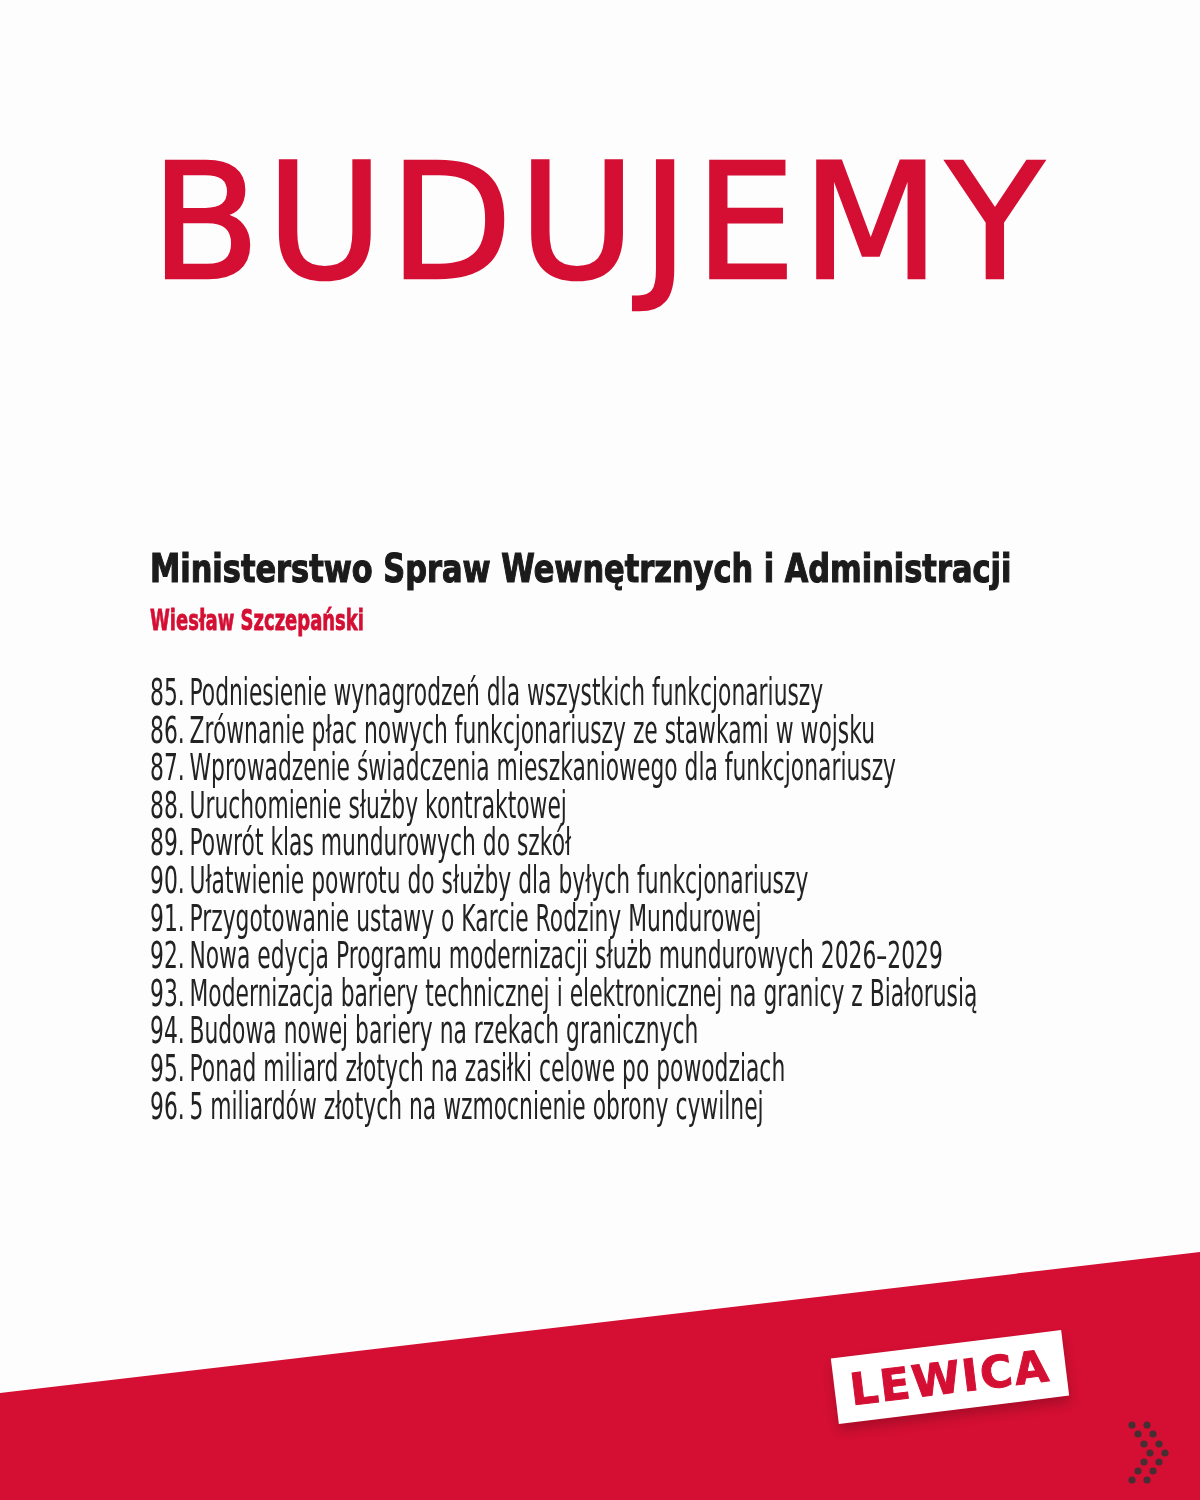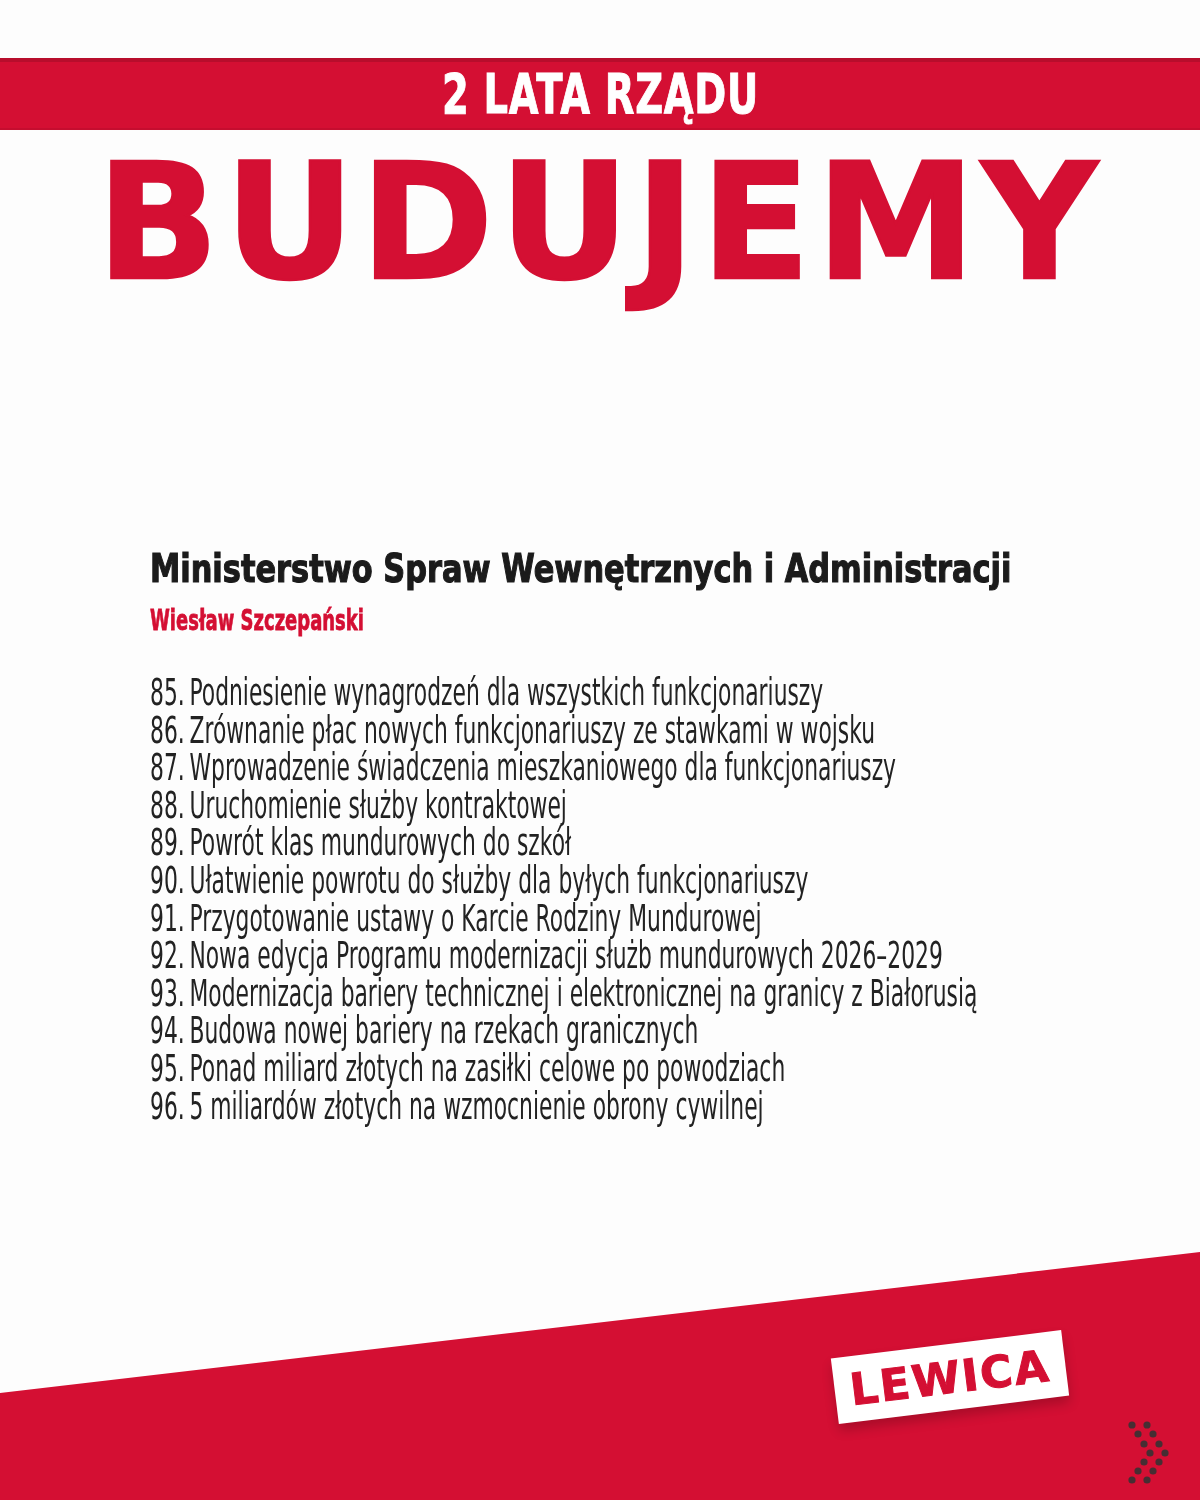--- a/index.html
+++ b/index.html
@@ -15,21 +15,21 @@
     box-shadow:inset 0 4px 0 rgba(0,0,0,.13), inset 0 -2px 0 rgba(0,0,0,.07);
   }
   .top-band-label{
     color:#fff;font-weight:bold;font-size:55px;letter-spacing:1px;
     transform:scaleX(.70);transform-origin:center;white-space:nowrap;
     -webkit-text-stroke:1px #fff;
   }
   
   .title{
     position:absolute;left:0;top:148px;width:1200px;text-align:center;
-    color:var(--red);font-weight:bold;
+    color:var(--red);font-weight:normal;
   }
   .title-line1{
     font-size:160px;line-height:150px;letter-spacing:6px;white-space:nowrap;
     -webkit-text-stroke:2.5px currentcolor;
   }
   .title-line2{
     font-size:106px;line-height:112px;margin-top:16px;letter-spacing:1px;white-space:nowrap;
     -webkit-text-stroke:2px currentcolor;
   }
   
@@ -71,23 +71,20 @@
     -webkit-text-stroke:1px currentcolor;white-space:nowrap;
   }
   
   .dots{position:absolute;left:1108px;top:1410px;}
 </style>
 </head>
 <body>
 
 <div class="page" style="--red:#d40f33;">
 
-  <div class="top-band">
-    <span class="top-band-label">2 LATA RZĄDU</span>
-  </div>
 
   <div class="title">
     <div class="title-line1">BUDUJEMY</div>
   </div>
 
   <h2 class="ministry">Ministerstwo Spraw Wewnętrznych i Administracji</h2>
   <div class="minister">Wiesław Szczepański</div>
 
   <div class="list">
     <div class="list-item"><span class="num">85.</span><span class="txt">Podniesienie wynagrodzeń dla wszystkich funkcjonariuszy</span></div>

